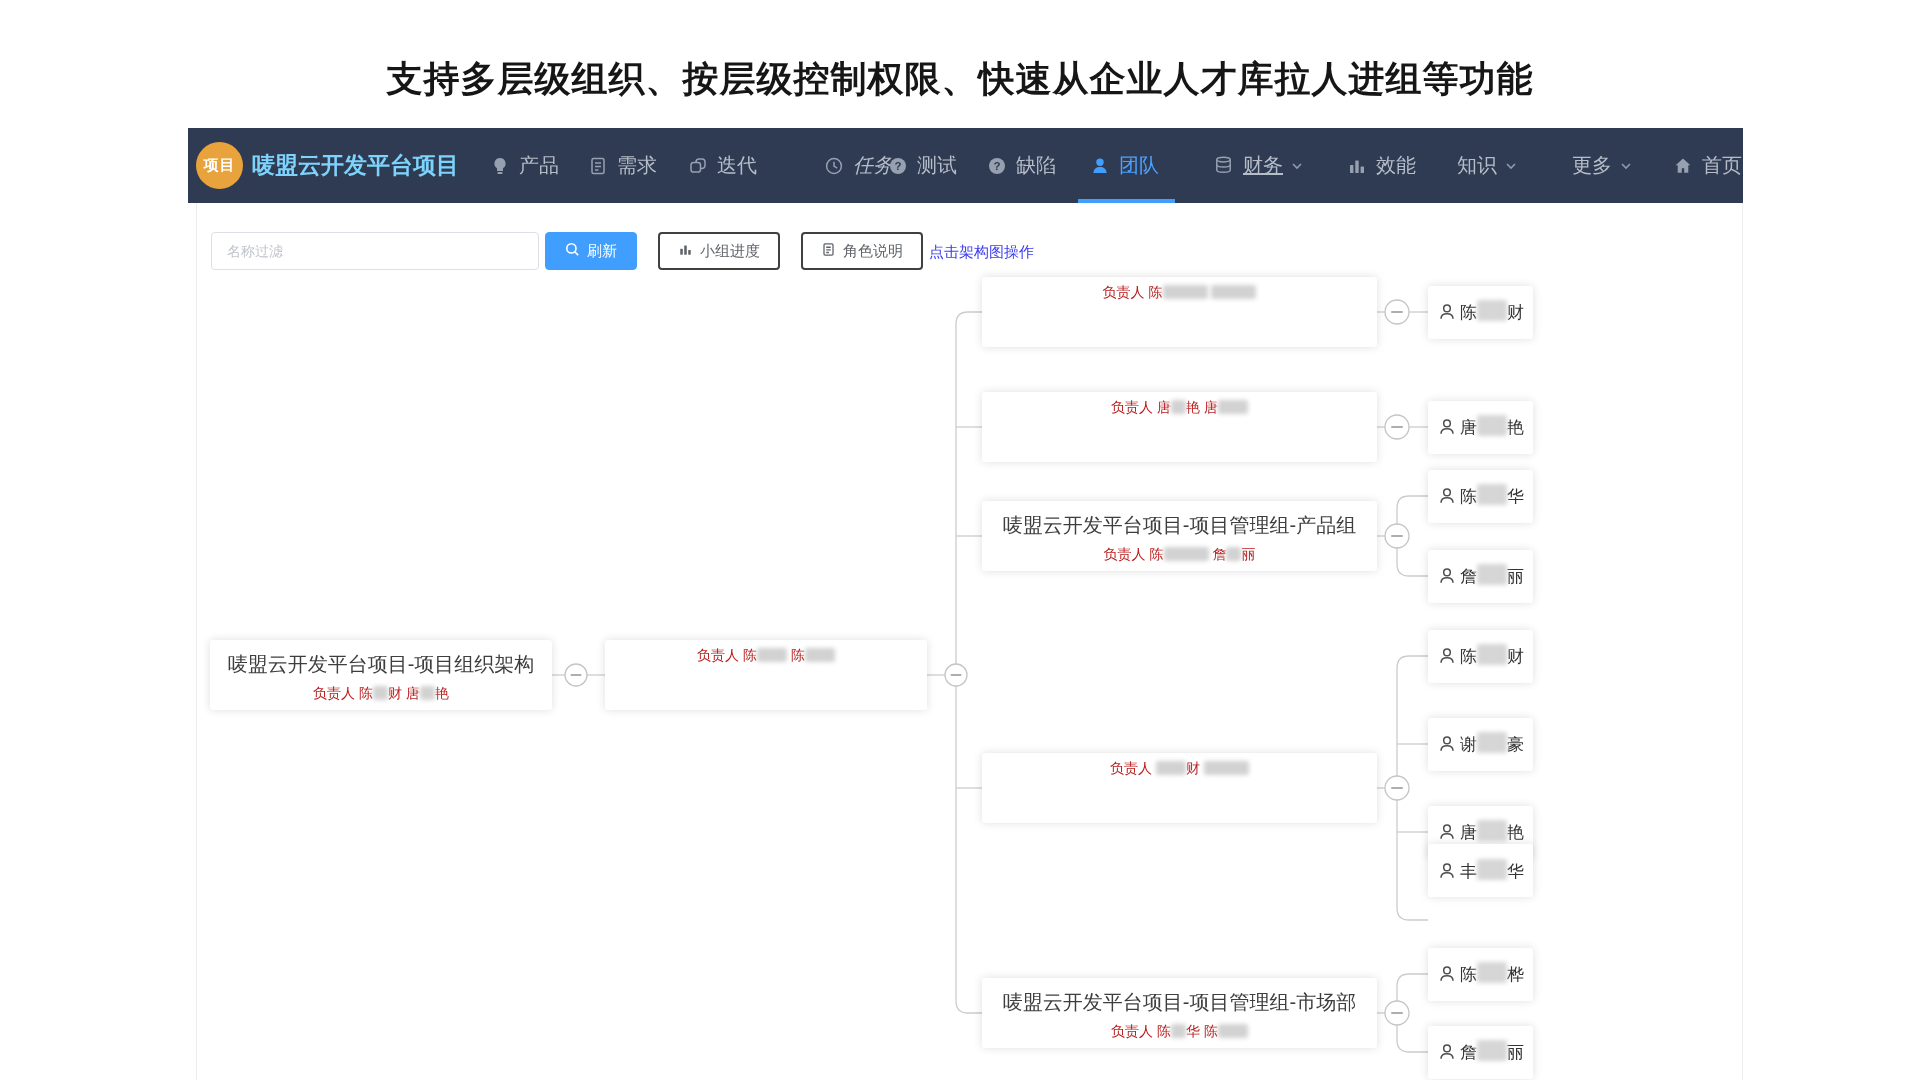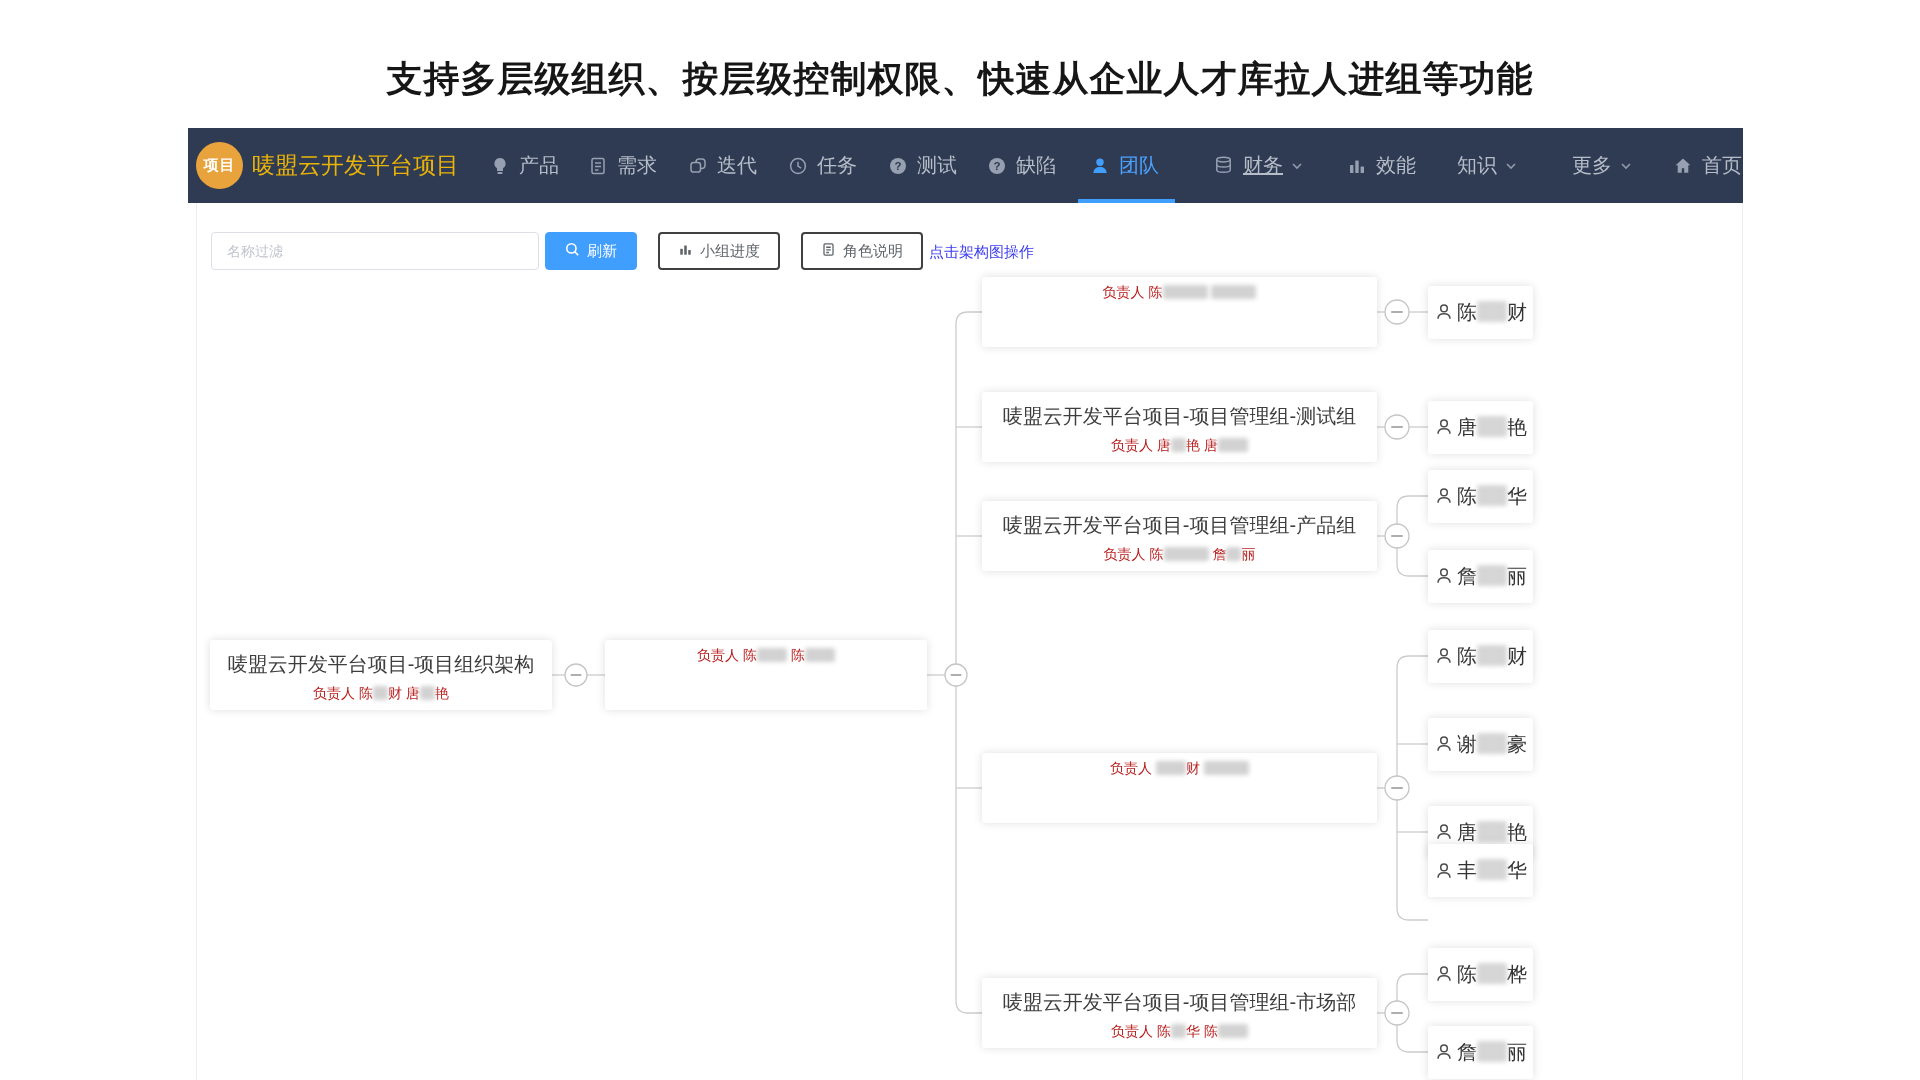--- a/index.html
+++ b/index.html
@@ -6,21 +6,21 @@
   body{width:1920px;height:1080px;position:relative;overflow:hidden;background:#fff;
        font-family:"Liberation Sans","DejaVu Sans",sans-serif;}
   .headline{position:absolute;top:55px;left:0;width:1920px;text-align:center;
             font-size:36px;font-weight:700;color:#161616;letter-spacing:1px;white-space:nowrap}
   
   .navbar{position:absolute;left:188px;top:128px;width:1555px;height:75px;background:#2f3b52}
   .logo{position:absolute;left:8px;top:14px;width:47px;height:47px;border-radius:50%;
         background:#e9a33d;color:#fff;font-size:15px;font-weight:700;
         display:flex;align-items:center;justify-content:center;letter-spacing:1px}
   .brand{position:absolute;left:64px;top:0;height:100%;display:flex;align-items:center;
-         font-size:23px;font-weight:400;color:#eab308;white-space:nowrap}
+         font-size:23px;font-weight:700;color:#7dd3fc;white-space:nowrap}
   .nav-item{position:absolute;top:0;height:100%;display:flex;align-items:center;gap:9px;
             color:#b6bdc9;font-size:20px;cursor:pointer;white-space:nowrap}
   .nav-item .ni{color:#96a0b1;display:flex;align-items:center}
   .nav-item .chev{color:#8f99a9;display:flex;align-items:center;margin-left:-2px}
   .nav-item.active{color:#4ca2ff}
   .nav-item.active .ni{color:#409eff}
   .nav-item.active::after{content:"";position:absolute;left:-12px;right:-16px;bottom:0;
                           height:4px;background:#409eff}
   
   .panel{position:absolute;left:196px;top:203px;width:1545px;height:877px;background:#fff;
@@ -38,21 +38,21 @@
   .arch-link{position:absolute;left:929px;top:243px;font-size:15px;color:#3b3bf0;
              text-decoration:none;white-space:nowrap;cursor:pointer}
   
   #connector-svg{position:absolute;left:0;top:0;width:1920px;height:1080px;pointer-events:none}
   .gbox{position:absolute;background:#fff;border-radius:3px;box-shadow:0 0 10px rgba(0,0,0,.13);
         text-align:center;cursor:pointer}
   .gbox .t{font-size:20px;color:#3e3e3e;font-weight:500;margin-top:11px;white-space:nowrap}
   .gbox .s{font-size:14px;color:#b91c1c;margin-top:7px;white-space:nowrap}
   .pbox{position:absolute;background:#fff;border-radius:3px;box-shadow:0 0 10px rgba(0,0,0,.13);
         display:flex;align-items:center;justify-content:center;gap:3px;
-        font-size:20px;color:#333;cursor:pointer;white-space:nowrap}
+        font-size:17px;color:#333;cursor:pointer;white-space:nowrap}
   .cz{display:inline-block;background:#d6d6d6;filter:blur(2px);height:21px;
       border-radius:2px;vertical-align:-3px}
   .czs{display:inline-block;background:#d2d2d2;filter:blur(2px);height:14px;
        border-radius:2px;vertical-align:-2px}
 </style>
 </head>
 <body>
 
 <div class="headline">支持多层级组织、按层级控制权限、快速从企业人才库拉人进组等功能</div>
 
@@ -80,21 +80,21 @@
       </div>
       <div class="nav-item" style="left: 500px;">
         <span class="ni">
           <svg width="20" height="20" viewBox="0 0 20 20" fill="none" stroke="currentColor" stroke-width="1.5">
             <rect x="3" y="6.5" width="9.5" height="9.5" rx="2.6"></rect>
             <path d="M8 6.5V6a3 3 0 0 1 3-3h3a3 3 0 0 1 3 3v3.5a3 3 0 0 1-3 3h-1.5"></path>
           </svg>
         </span>
         <span>迭代</span>
       </div>
-      <div class="nav-item" style="left: 600px;">
+      <div class="nav-item" style="left: 636px; font-style: italic;">
         <span class="ni">
           <svg width="20" height="20" viewBox="0 0 20 20" fill="none" stroke="currentColor" stroke-width="1.5">
             <circle cx="10" cy="10" r="7.4"></circle>
             <path d="M10 5.8v4.4l3.1 1.9"></path>
           </svg>
         </span>
         <span>任务</span>
       </div>
       <div class="nav-item" style="left: 700px;">
         <span class="ni">
@@ -265,21 +265,20 @@
     <div class="pbox" style="left: 1428px; top: 285.5px; width: 105px; height: 53px;">
       <span style="display:flex">
         <svg width="20" height="20" viewBox="0 0 20 20" fill="none" stroke="#4d4d4d" stroke-width="1.5">
           <circle cx="10" cy="6.4" r="3.3"></circle>
           <path d="M4 16.8c0-3.5 2.7-5.1 6-5.1s6 1.6 6 5.1"></path>
         </svg>
       </span>
       <span>陈<span class="cz" style="width:30px"></span>财</span>
     </div>
     <div class="gbox" style="left: 982px; top: 392px; width: 395px; height: 70px;">
-      <div class="t">唛盟云开发平台项目-项目管理组-测试组</div>
       <div class="s">负责人 唐<span class="czs" style="width:15px"></span>艳 唐<span class="czs" style="width:30px"></span></div>
     </div>
     <div class="pbox" style="left: 1428px; top: 400.5px; width: 105px; height: 53px;">
       <span style="display:flex">
         <svg width="20" height="20" viewBox="0 0 20 20" fill="none" stroke="#4d4d4d" stroke-width="1.5">
           <circle cx="10" cy="6.4" r="3.3"></circle>
           <path d="M4 16.8c0-3.5 2.7-5.1 6-5.1s6 1.6 6 5.1"></path>
         </svg>
       </span>
       <span>唐<span class="cz" style="width:30px"></span>艳</span>

